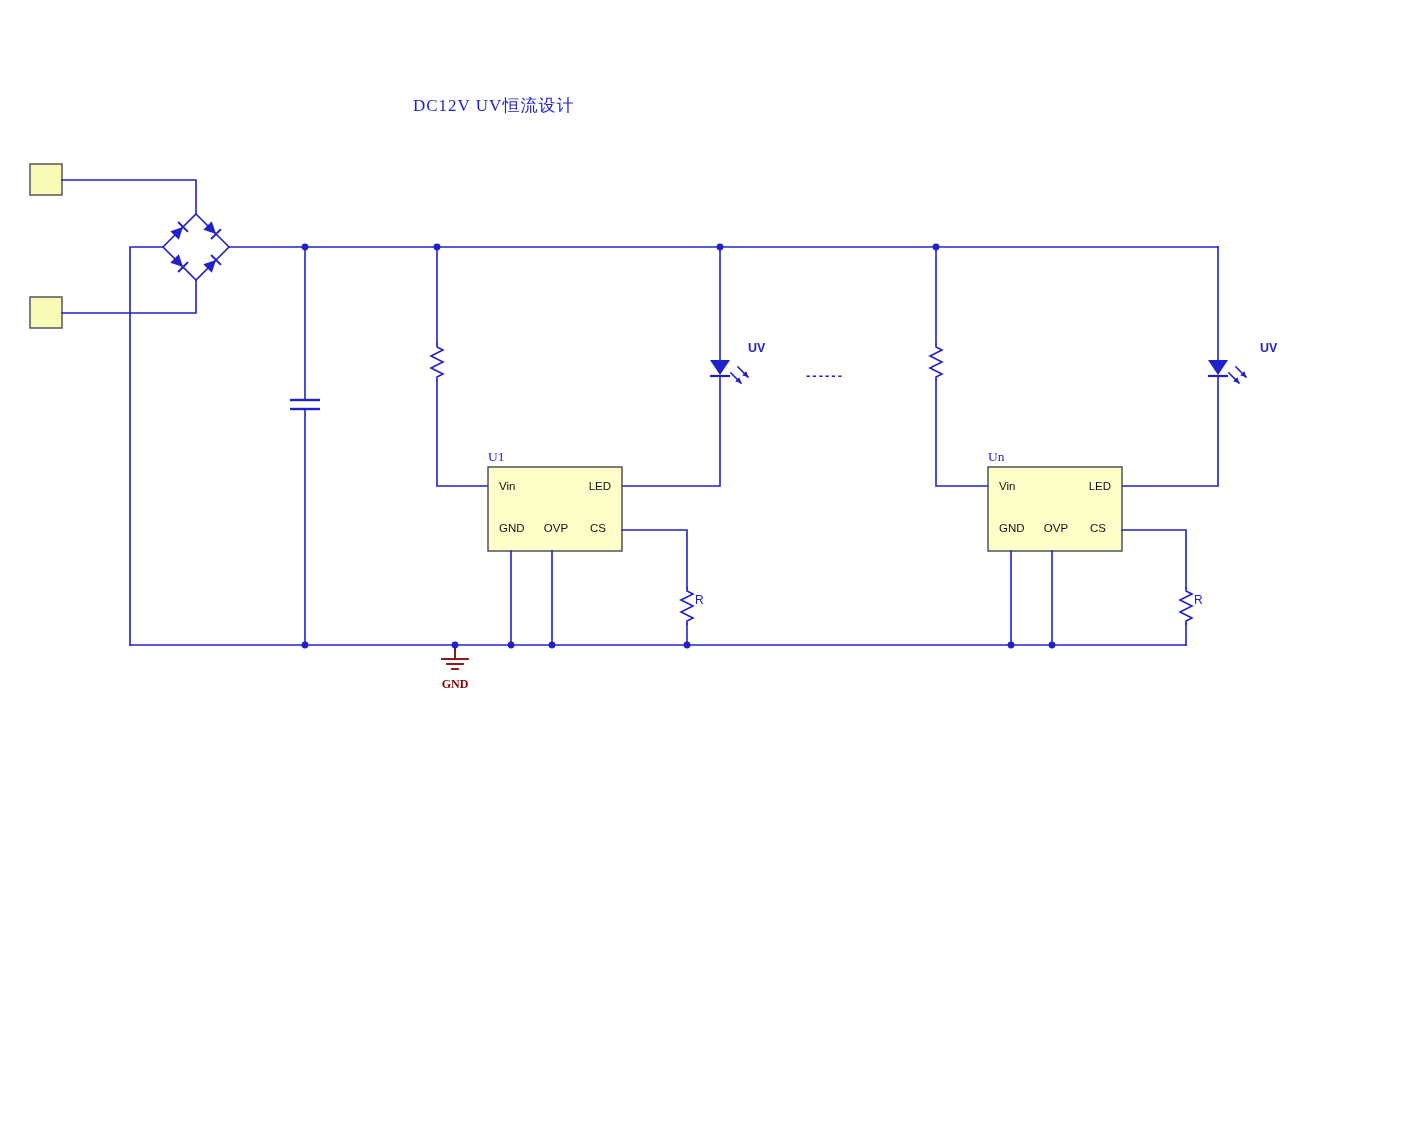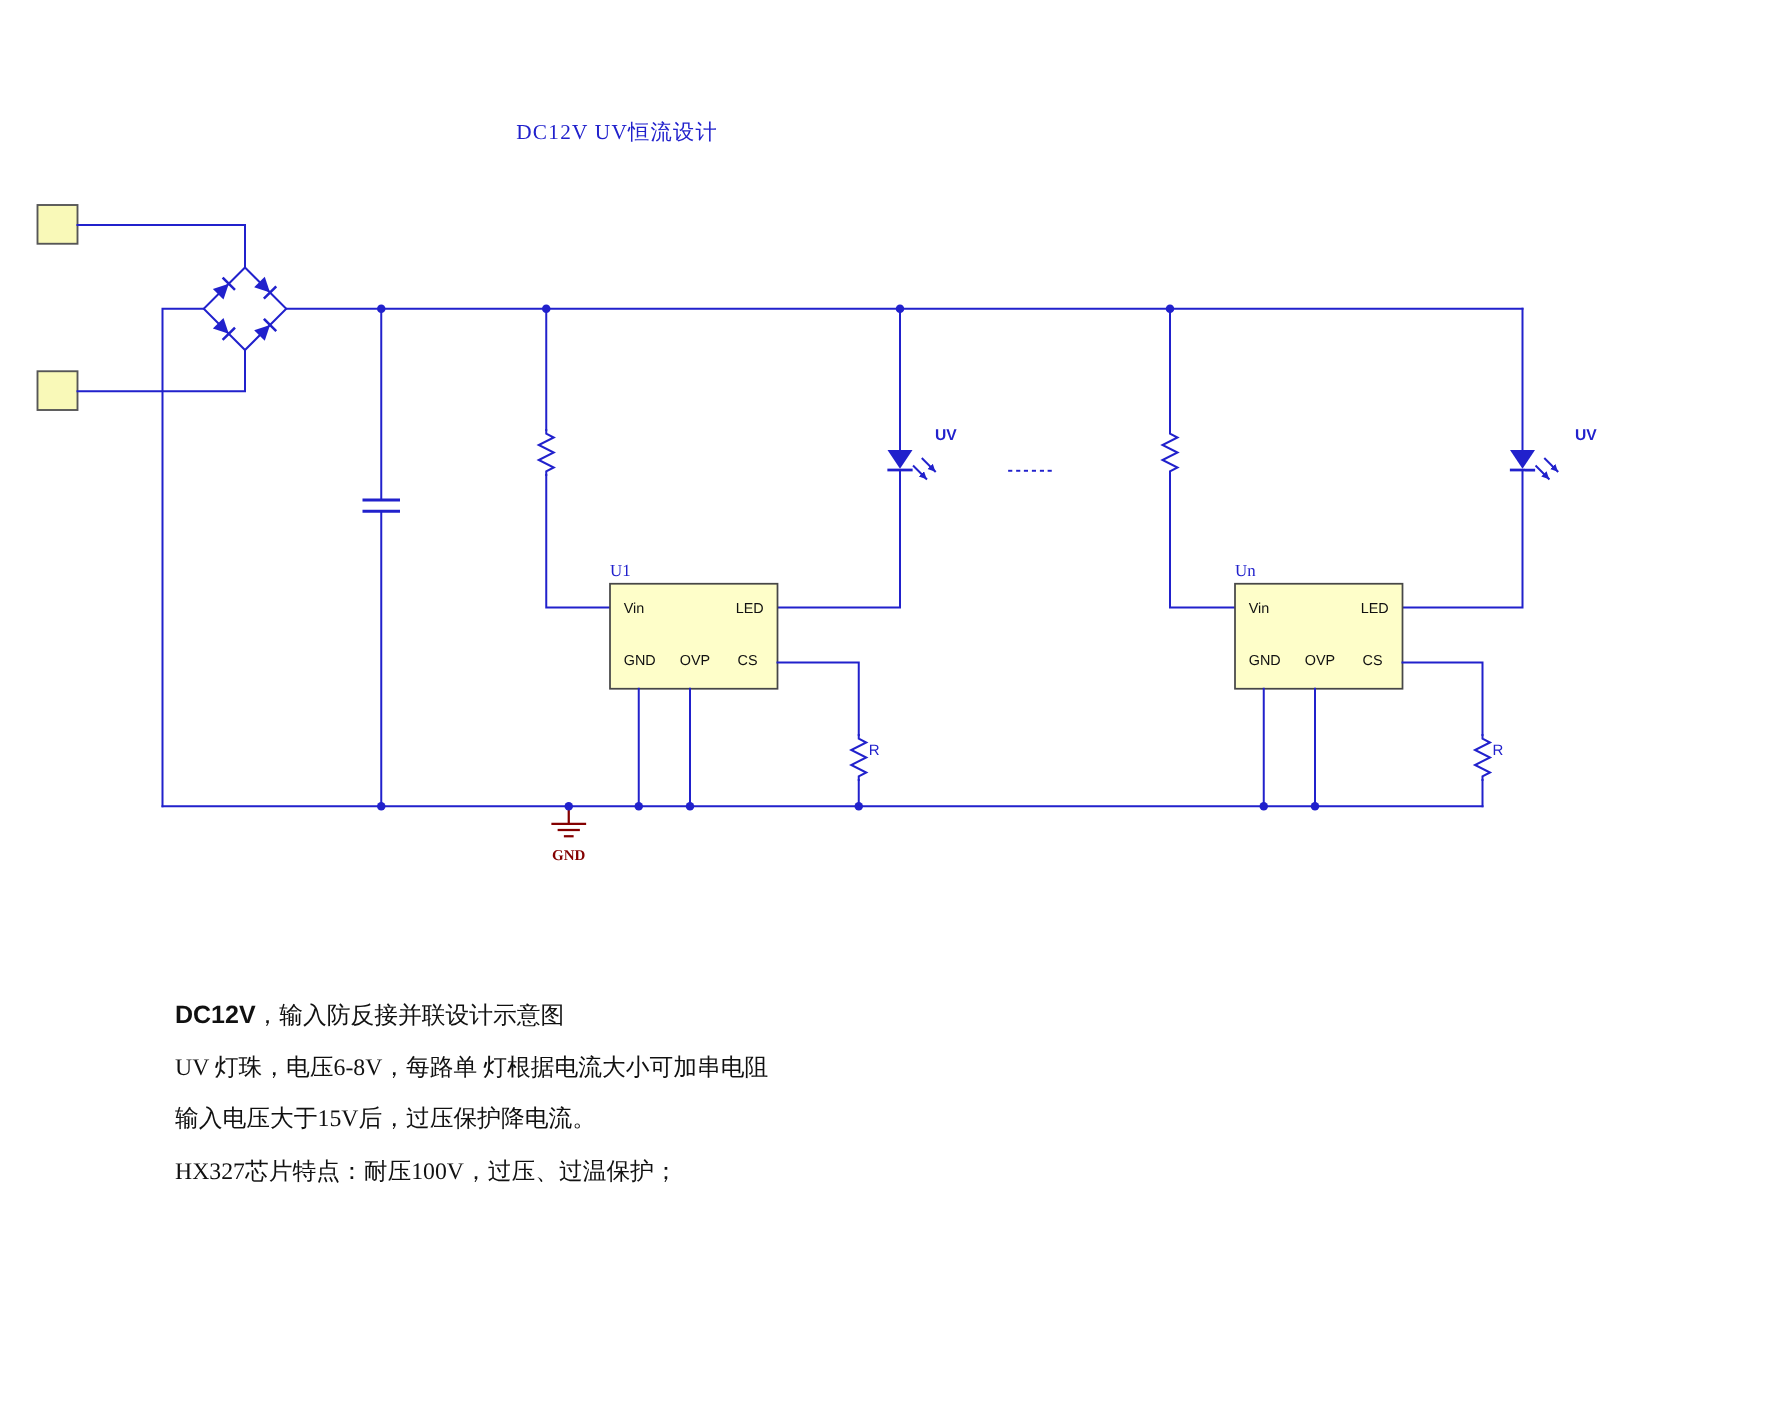--- a/index.html
+++ b/index.html
@@ -197,20 +197,14 @@
       <circle class="dot" cx="305" cy="645" r="3.4"></circle>
       <circle class="dot" cx="455" cy="645" r="3.4"></circle>
       <circle class="dot" cx="511" cy="645" r="3.4"></circle>
       <circle class="dot" cx="552" cy="645" r="3.4"></circle>
       <circle class="dot" cx="687" cy="645" r="3.4"></circle>
       <circle class="dot" cx="1011" cy="645" r="3.4"></circle>
       <circle class="dot" cx="1052" cy="645" r="3.4"></circle>
     </g>
   </svg>
 
-  <div class="notes">
-    <div class="note-line"><span class="note-bold">DC12V</span><span>，输入防反接并联设计示意图</span></div>
-    <div class="note-line">UV 灯珠，电压6-8V，每路单 灯根据电流大小可加串电阻</div>
-    <div class="note-line">输入电压大于15V后，过压保护降电流。</div>
-    <div class="note-line">HX327芯片特点：耐压100V，过压、过温保护；</div>
-  </div>
 
 </div>
 
 </body></html>

